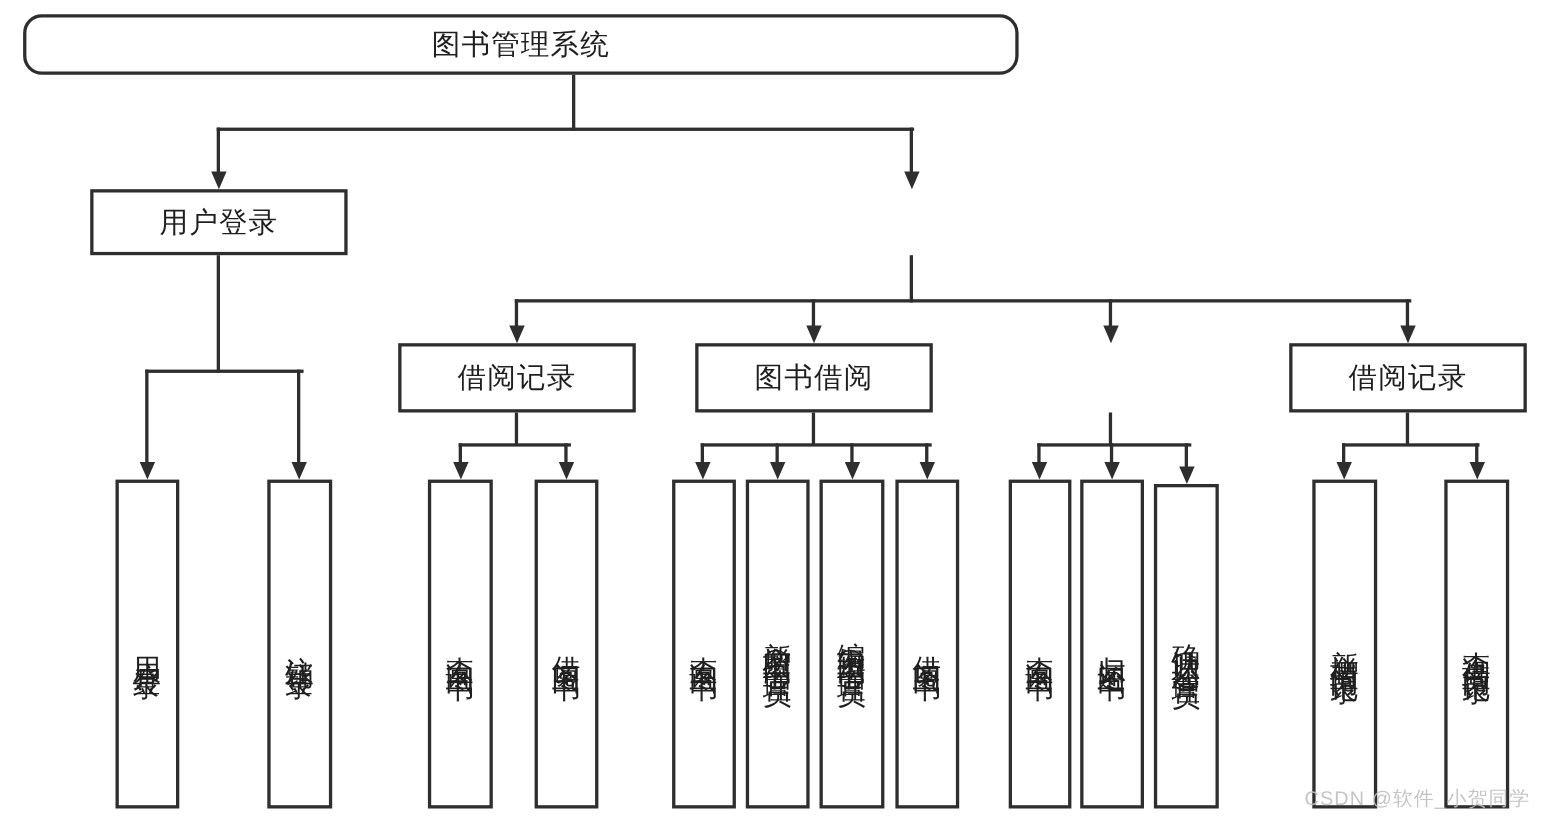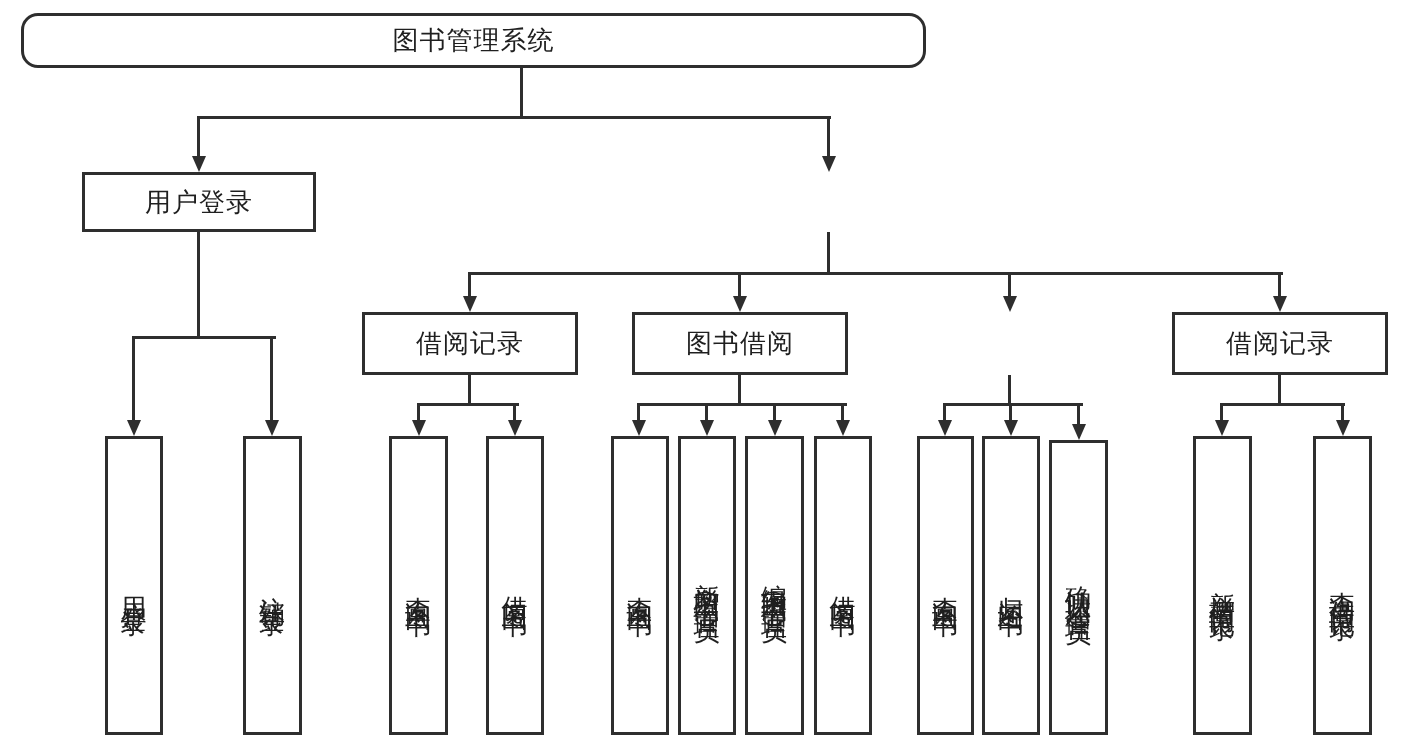--- a/index.html
+++ b/index.html
@@ -155,14 +155,15 @@
   <div class="vl" style="left:1077px; top:403px; height:22px;"></div>
   <div class="ar" style="left:1072px; top:424px;"></div>
 
   <div class="vl" style="left:1278px; top:375px; height:30px;"></div>
   <div class="hl" style="left:1220px; top:403px; width:125px;"></div>
   <div class="vl" style="left:1220px; top:403px; height:18px;"></div>
   <div class="ar" style="left:1215px; top:420px;"></div>
   <div class="vl" style="left:1341px; top:403px; height:18px;"></div>
   <div class="ar" style="left:1336px; top:420px;"></div>
 
+  <div class="watermark">CSDN @软件_小贺同学</div>
 
 </div>
 
 </body></html>

